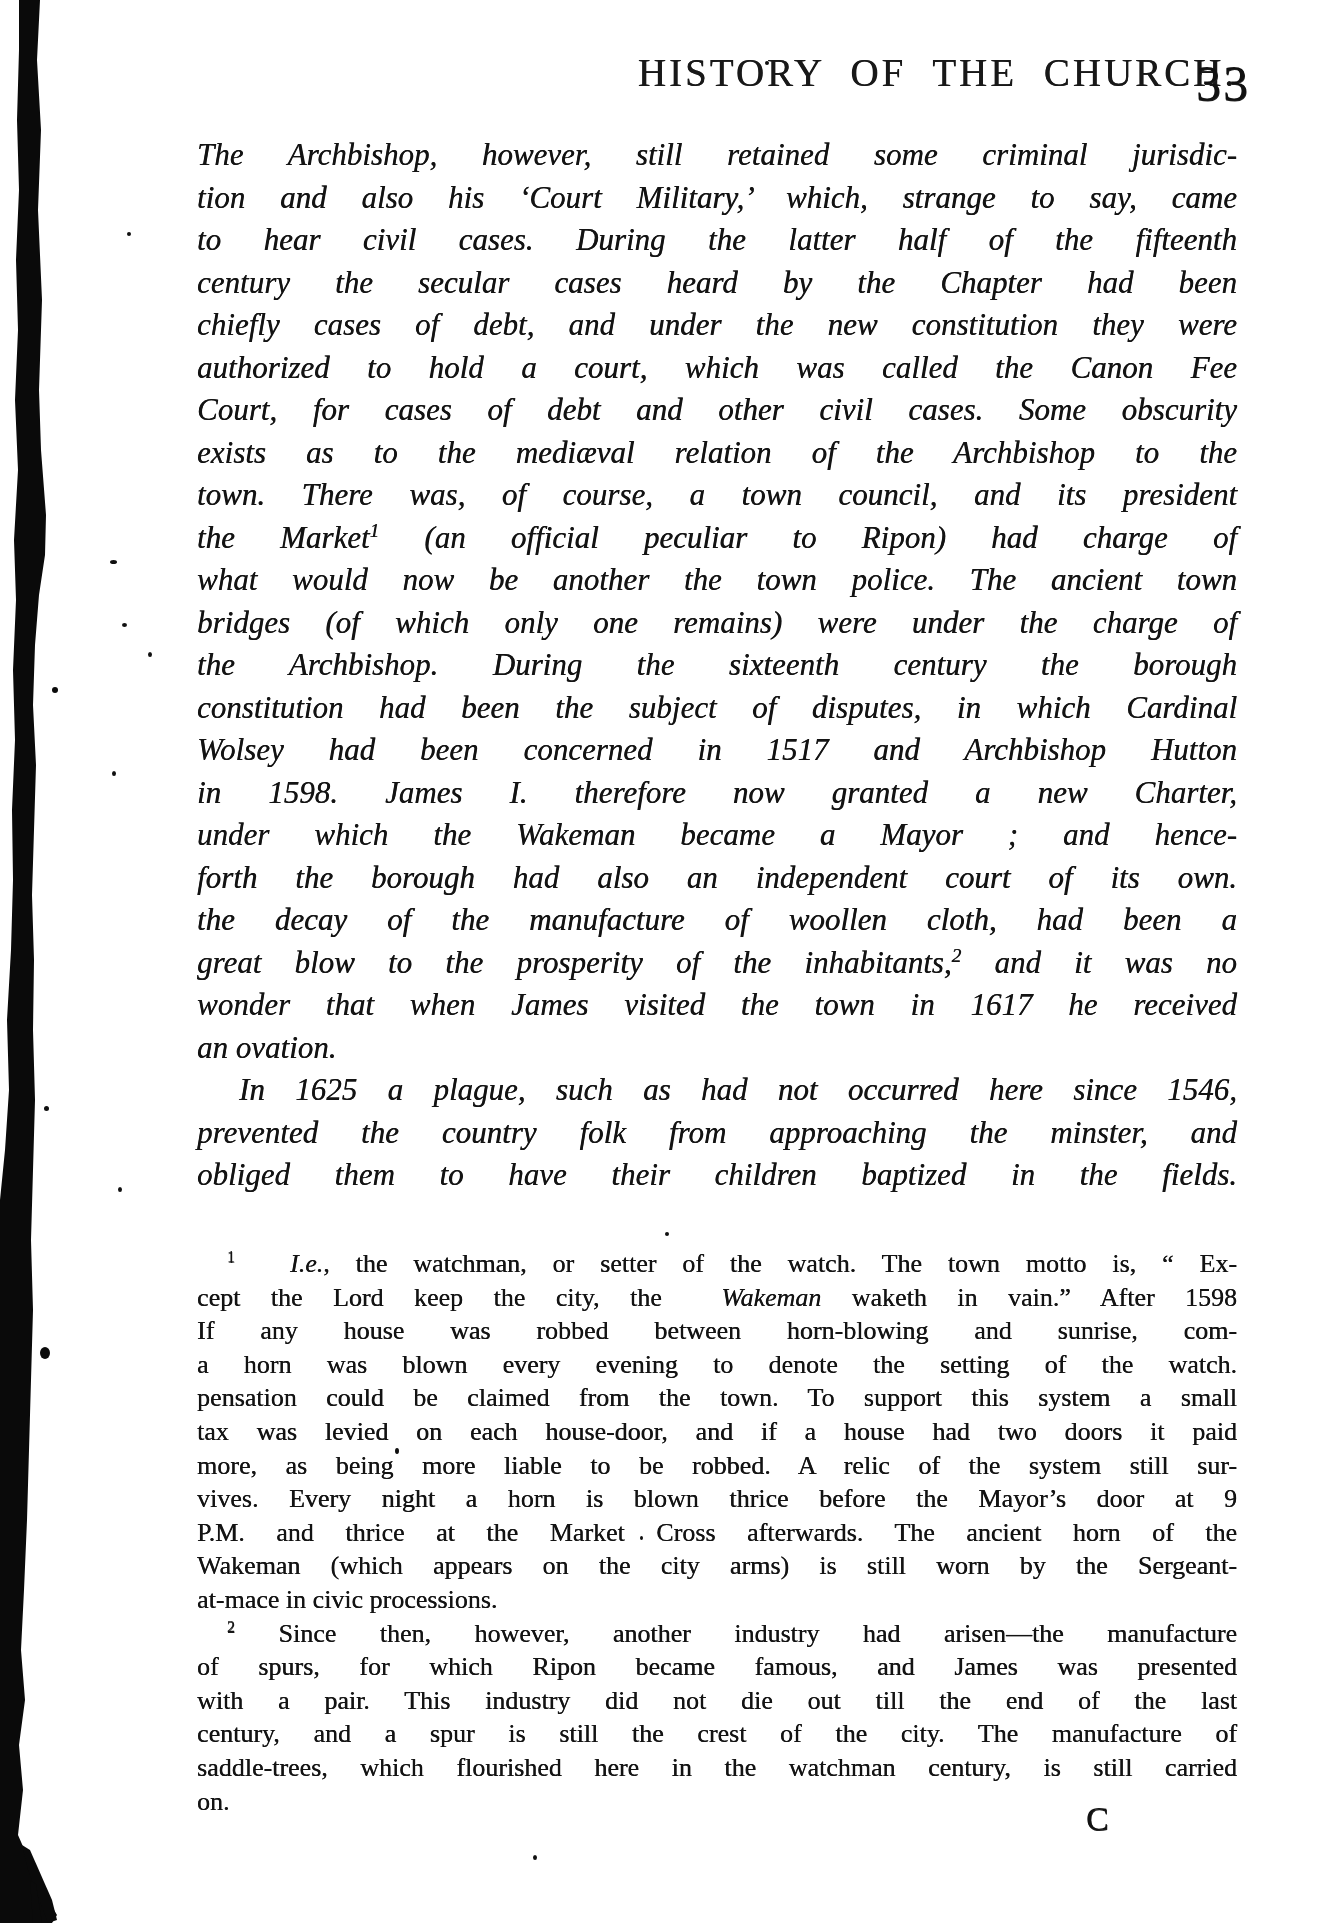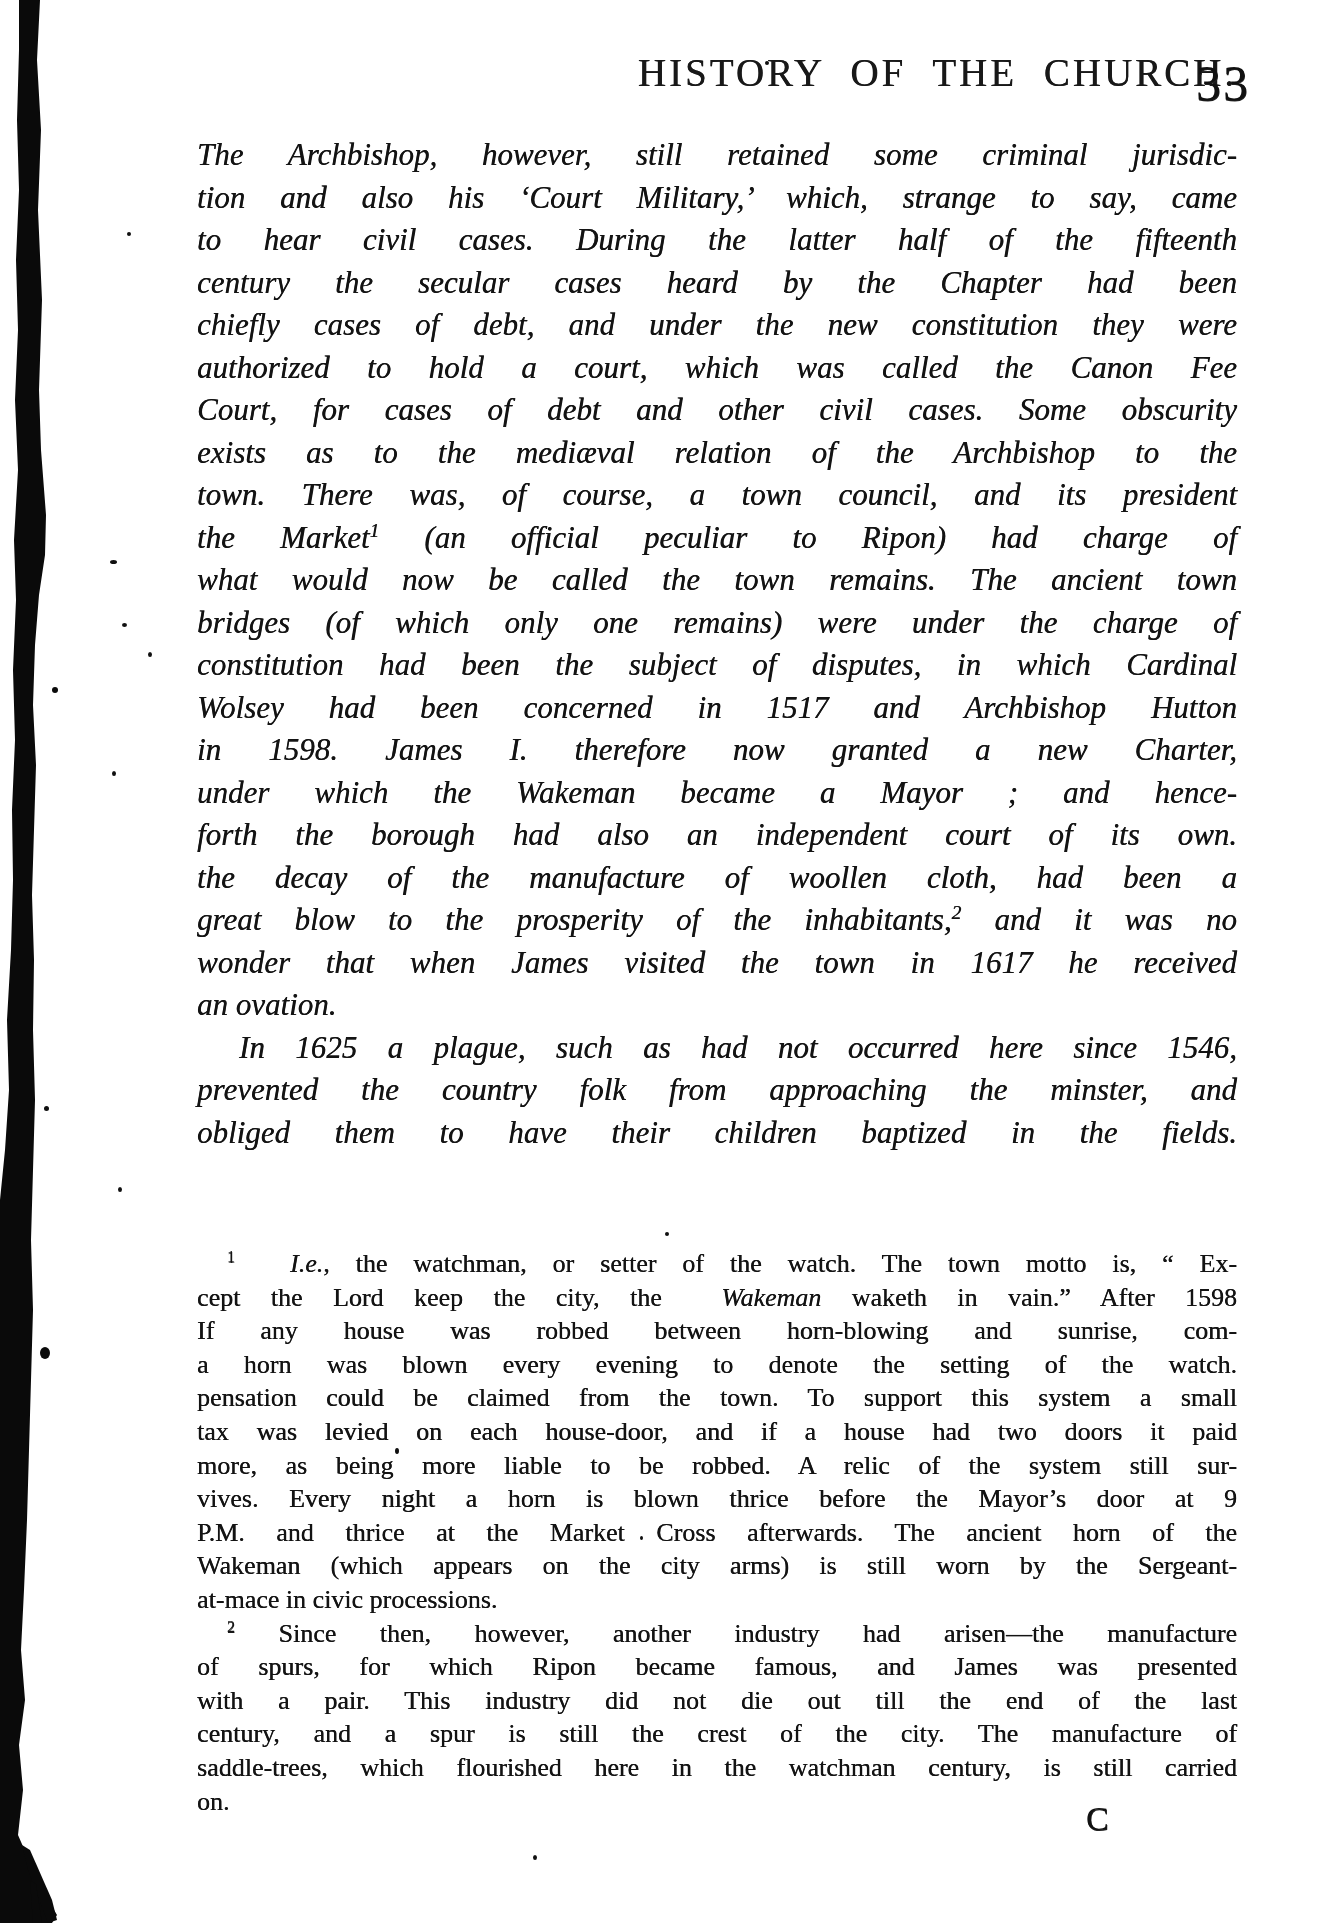--- a/index.html
+++ b/index.html
@@ -74,22 +74,23 @@
       <div class="tline">The Archbishop, however, still retained some criminal jurisdic-</div>
       <div class="tline">tion and also his ‘Court Military,’ which, strange to say, came</div>
       <div class="tline">to hear civil cases. During the latter half of the fifteenth</div>
       <div class="tline">century the secular cases heard by the Chapter had been</div>
       <div class="tline">chiefly cases of debt, and under the new constitution they were</div>
       <div class="tline">authorized to hold a court, which was called the Canon Fee</div>
       <div class="tline">Court, for cases of debt and other civil cases. Some obscurity</div>
       <div class="tline">exists as to the mediæval relation of the Archbishop to the</div>
       <div class="tline">town. There was, of course, a town council, and its president</div>
       <div class="tline"><span>the Market</span><span class="sup">1</span><span> (an official peculiar to Ripon) had charge of</span></div>
-      <div class="tline">what would now be called the town remains. The ancient town</div>
+      <div class="tline">what would now be another the town police. The ancient town</div>
       <div class="tline">bridges (of which only one remains) were under the charge of</div>
+      <div class="tline">the Archbishop. During the sixteenth century the borough</div>
       <div class="tline">constitution had been the subject of disputes, in which Cardinal</div>
       <div class="tline">Wolsey had been concerned in 1517 and Archbishop Hutton</div>
       <div class="tline">in 1598. James I. therefore now granted a new Charter,</div>
       <div class="tline">under which the Wakeman became a Mayor ; and hence-</div>
       <div class="tline">forth the borough had also an independent court of its own.</div>
       <div class="tline">the decay of the manufacture of woollen cloth, had been a</div>
       <div class="tline"><span>great blow to the prosperity of the inhabitants,</span><span class="sup">2</span><span> and it was no</span></div>
       <div class="tline">wonder that when James visited the town in 1617 he received</div>
       <div class="tline end">an ovation.</div>
       <div class="tline indent">In 1625 a plague, such as had not occurred here since 1546,</div>

